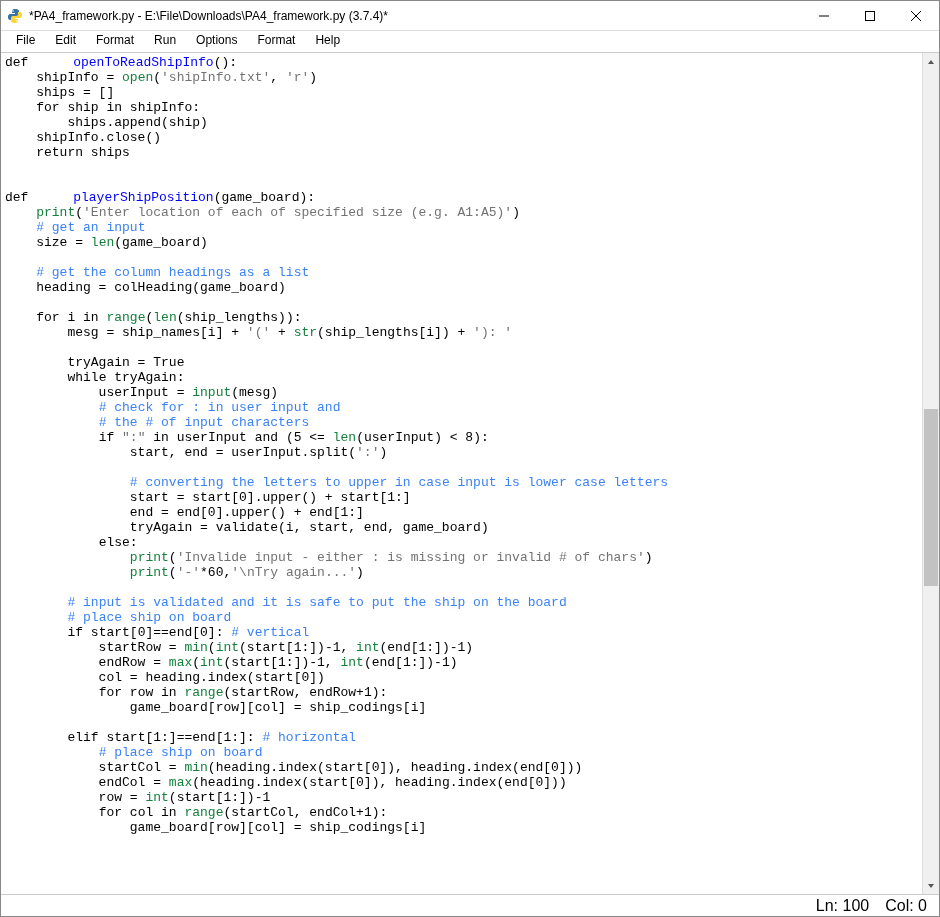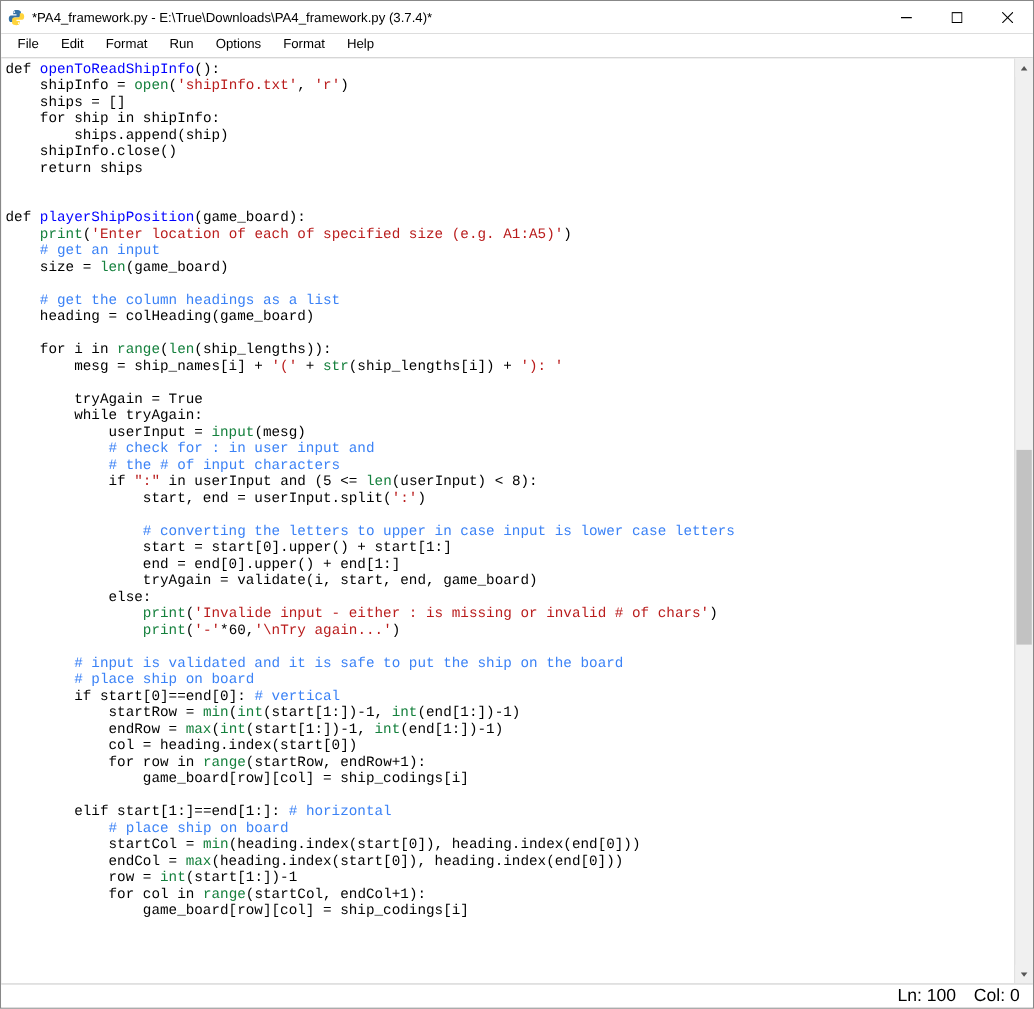--- a/index.html
+++ b/index.html
@@ -94,38 +94,38 @@
     display: flex;
     justify-content: flex-end;
     align-items: center;
     padding-right: 12px;
     font-size: 16px;
     background: #fff;
     gap: 16px;
   }
   
   .kw  { color: #000000; }   
-  .fn  { color: #0000ff; }   
+  .fn  { color: #0000ff; margin-left: 37px; }   
   .bi  { color: #15803d; }   
-  .str { color: #b91c1c; }   
+  .str { color: #737373; }   
   .cm  { color: #3b82f6; }   
 </style>
 </head>
 <body>
 
 <div class="titlebar">
   <span class="icon">
     <svg width="16" height="16" viewBox="0 0 16 16">
       <path d="M8 1c-3 0-3 2-3 2v2h3v1H3s-2 0-2 3 2 3 2 3h2v-2s0-2 2-2h3s2 0 2-2V3s0-2-4-2z" fill="#3673a6"></path>
       <circle cx="6" cy="3" r="0.8" fill="#fff"></circle>
       <path d="M8 15c3 0 3-2 3-2v-2H8v-1h5s2 0 2-3-2-3-2-3h-2v2s0 2-2 2H6s-2 0-2 2v3s0 2 4 2z" fill="#ffd43b"></path>
       <circle cx="10" cy="13" r="0.8" fill="#fff"></circle>
     </svg>
   </span>
-  <span class="title">*PA4_framework.py - E:\True\Downloads\PA4_framework.py (3.7.4)*</span>
+  <span class="title">*PA4_framework.py - E:\File\Downloads\PA4_framework.py (3.7.4)*</span>
   <div class="winbtns">
     <div class="winbtn">
       <svg width="10" height="10">
           <line x1="0" y1="5" x2="10" y2="5" stroke="#000" stroke-width="1"></line>
         </svg>
     </div>
     <div class="winbtn">
       <svg width="10" height="10">
           <rect x="0.5" y="0.5" width="9" height="9" fill="none" stroke="#000" stroke-width="1"></rect>
         </svg>

